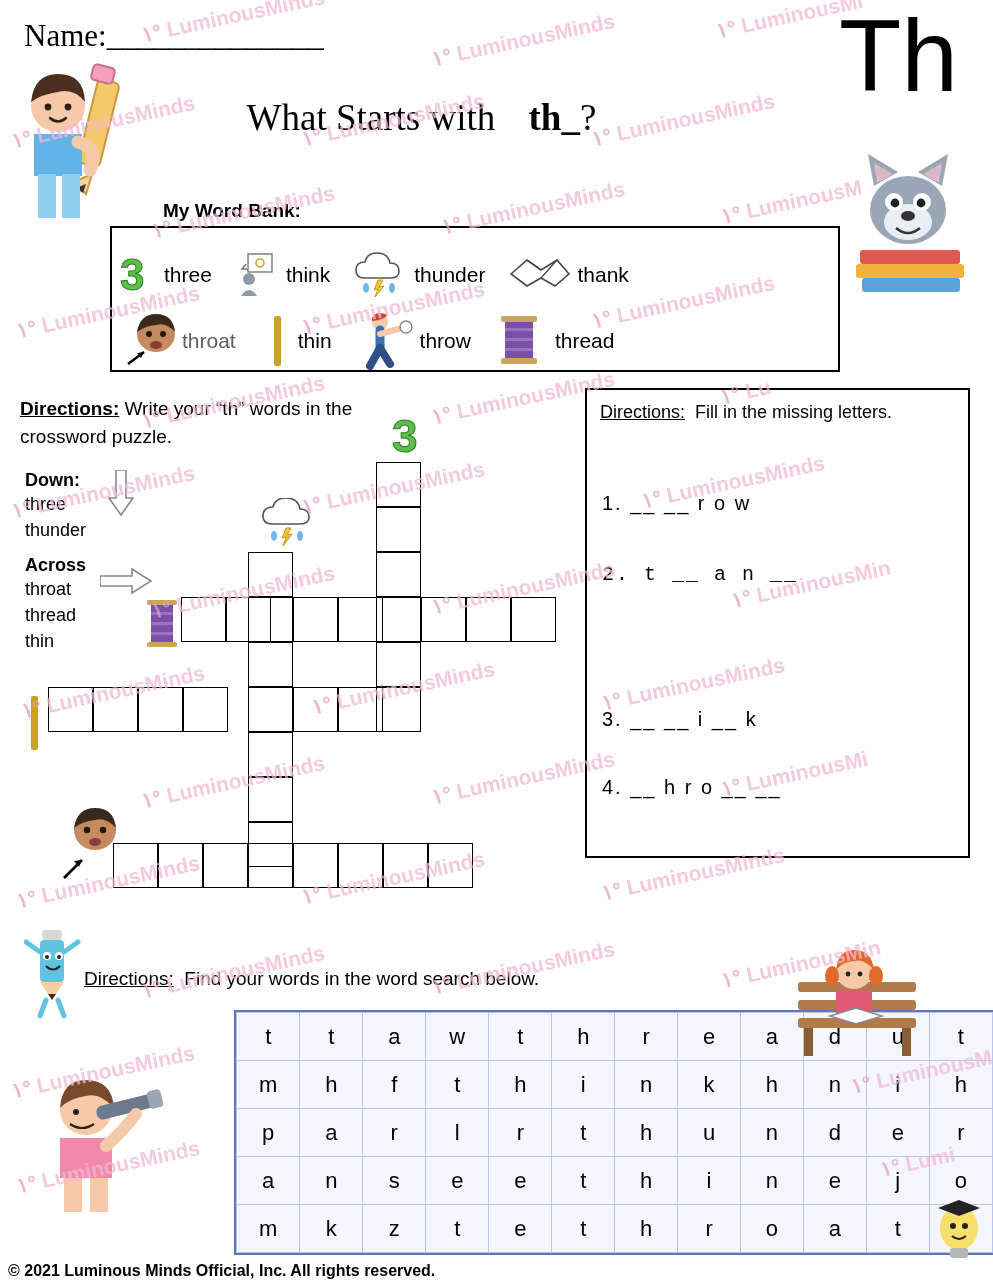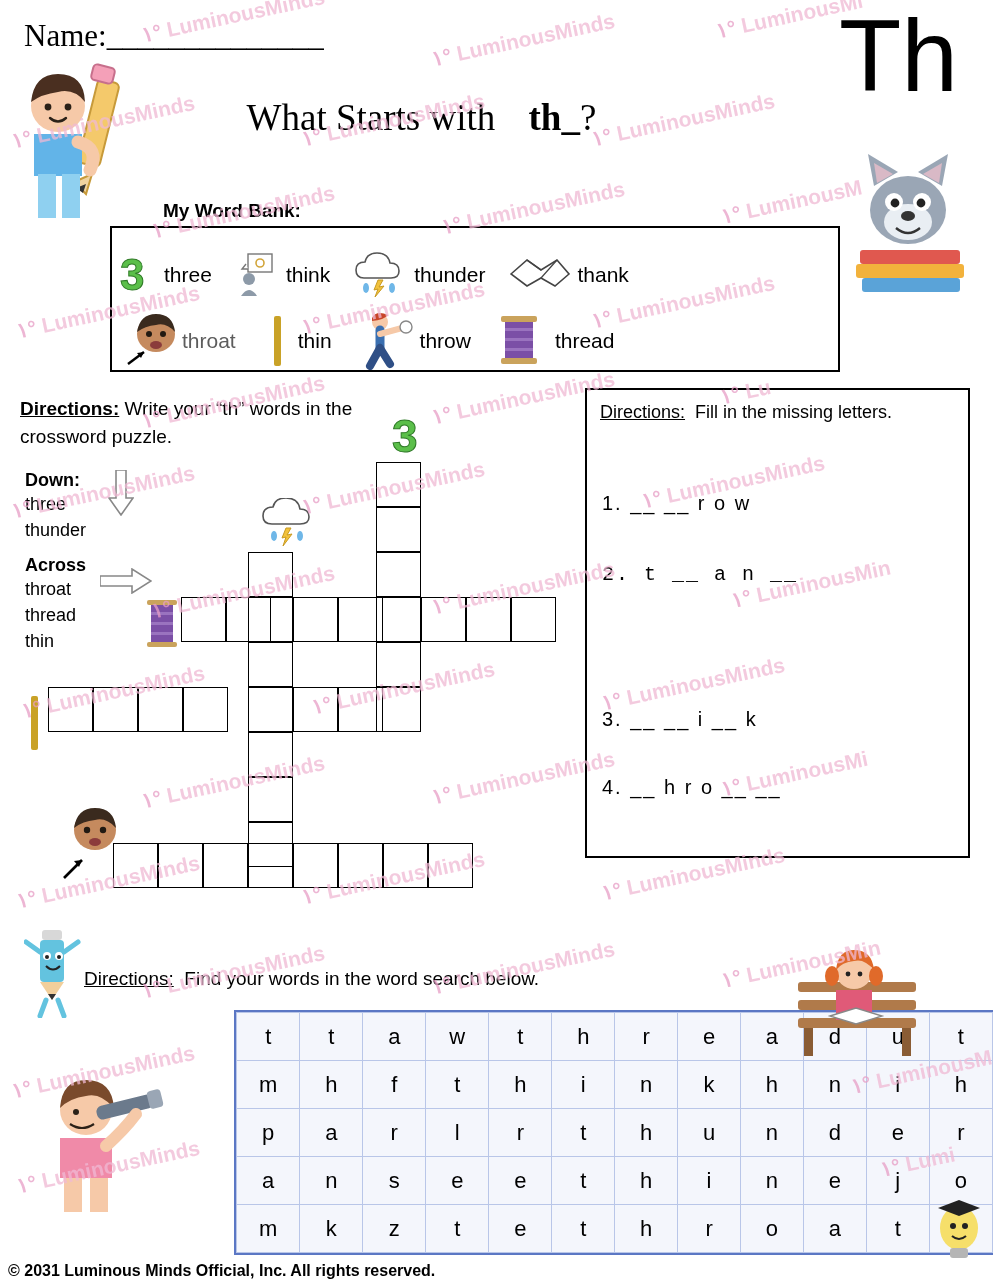--- a/index.html
+++ b/index.html
@@ -523,13 +523,13 @@
 <svg class="art" style="left:930px;top:1196px;" width="58" height="70" viewBox="0 0 58 70">
   <ellipse cx="29" cy="32" rx="19" ry="22" fill="#f6df6a"></ellipse>
   <rect x="20" y="52" width="18" height="10" rx="3" fill="#b5b5b5"></rect>
   <circle cx="23" cy="30" r="3" fill="#222"></circle>
     <circle cx="35" cy="30" r="3" fill="#222"></circle>
   <path d="M22 40 q7 6 14 0" stroke="#222" stroke-width="2" fill="none"></path>
   <polygon points="8,12 29,4 50,12 29,20" fill="#222"></polygon>
   <rect x="26" y="12" width="6" height="4" fill="#222"></rect>
 </svg>
 
-<div class="footer">© 2031 Luminous Minds Official, Inc. All rights reserved.</div>
+<div class="footer">© 2021 Luminous Minds Official, Inc. All rights reserved.</div>
 
 </body></html>

